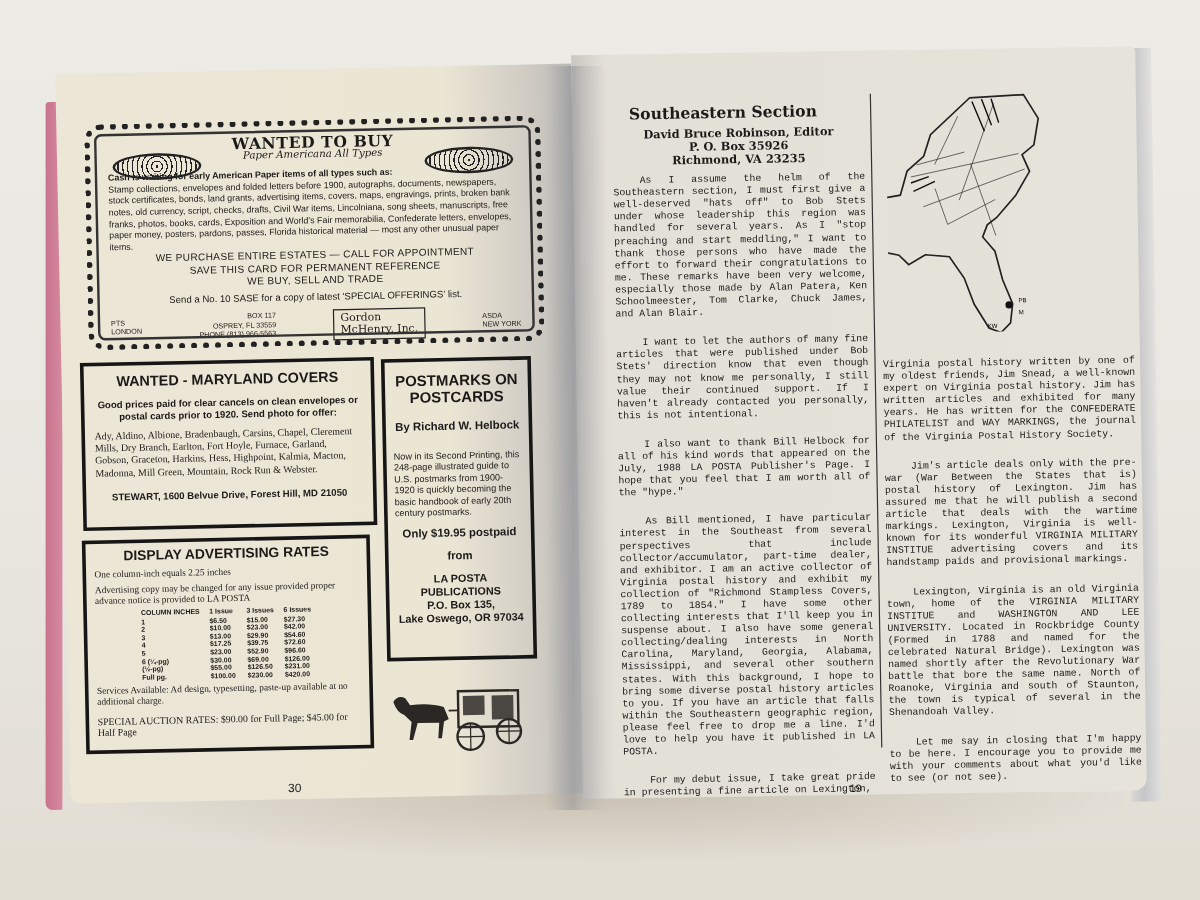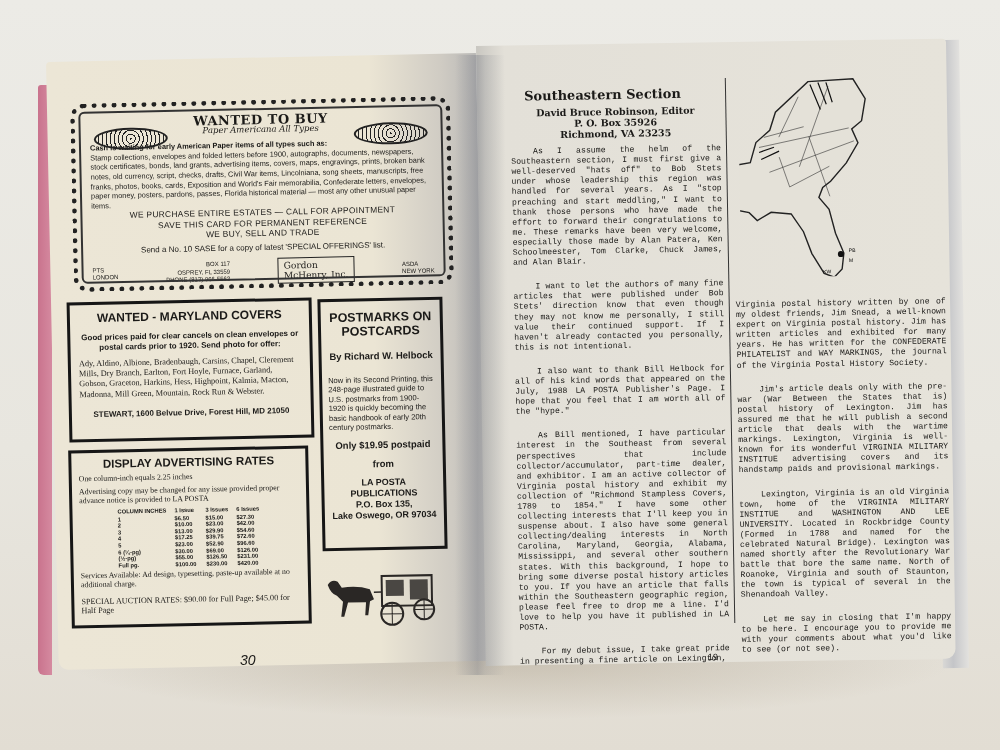--- a/index.html
+++ b/index.html
@@ -53,21 +53,21 @@
 
   .rates{left:70px;top:448px;width:240px;height:178px;transform:rotate(-1.2deg);padding:5px 7px;}
   .rates h3{margin:0 0 4px;text-align:center;font-size:11.5px;}
   .rates .p{font-family:"Liberation Serif",serif;font-size:7.8px;line-height:9px;margin-bottom:4px;}
   .rates table{border-collapse:collapse;font-size:5.8px;font-weight:bold;margin-left:38px;line-height:6.6px;}
   .rates th{font-weight:bold;padding:0 8px 1px 0;text-align:left;}
   .rates td{padding:0 10px 0 0;}
   .rates .auction{font-family:"Liberation Serif",serif;font-size:8.2px;margin-top:8px;}
 
   .wagon{position:absolute;left:320px;top:570px;width:125px;height:60px;transform:rotate(-1deg);}
-  .pgnum-l{position:absolute;left:240px;top:652px;font-size:14px;font-style:italic;}
+  .pgnum-l{position:absolute;left:240px;top:652px;font-size:10px;}
 
   
   .right{position:absolute;left:500px;top:92px;width:440px;height:560px;transform:rotate(-1deg);transform-origin:left top;}
   .col1{position:absolute;left:10px;top:0;width:210px;font-family:"Liberation Mono",monospace;font-size:8.2px;line-height:10.1px;text-align:justify;}
   .col1 h1{font-family:"DejaVu Serif",serif;font-size:13px;margin:0 0 6px 14px;text-align:left;}
   .col1 .ed{font-family:"DejaVu Serif",serif;font-weight:bold;font-size:9.5px;line-height:11px;text-align:center;margin-bottom:6px;}
   .col1 p, .col2 p{margin:0 0 14px;text-indent:22px;}
   .rule{position:absolute;left:225px;top:-10px;width:1px;height:545px;background:#333;}
   .col2{position:absolute;left:232px;top:212px;width:210px;font-family:"Liberation Mono",monospace;font-size:8.2px;line-height:10.1px;text-align:justify;}
   .col2 p.first{text-indent:0;}

